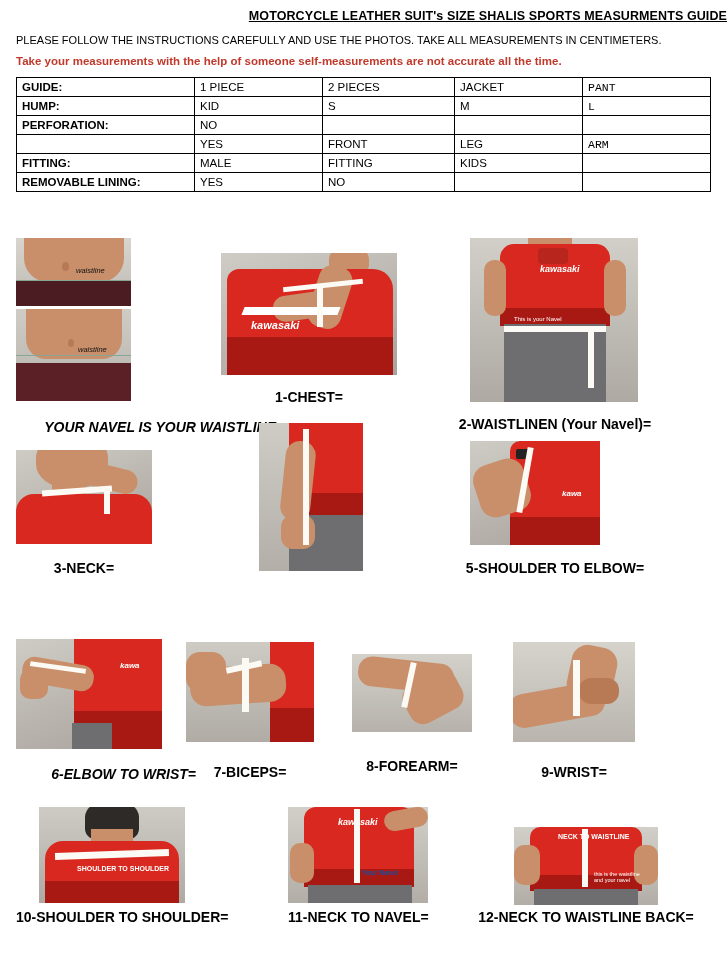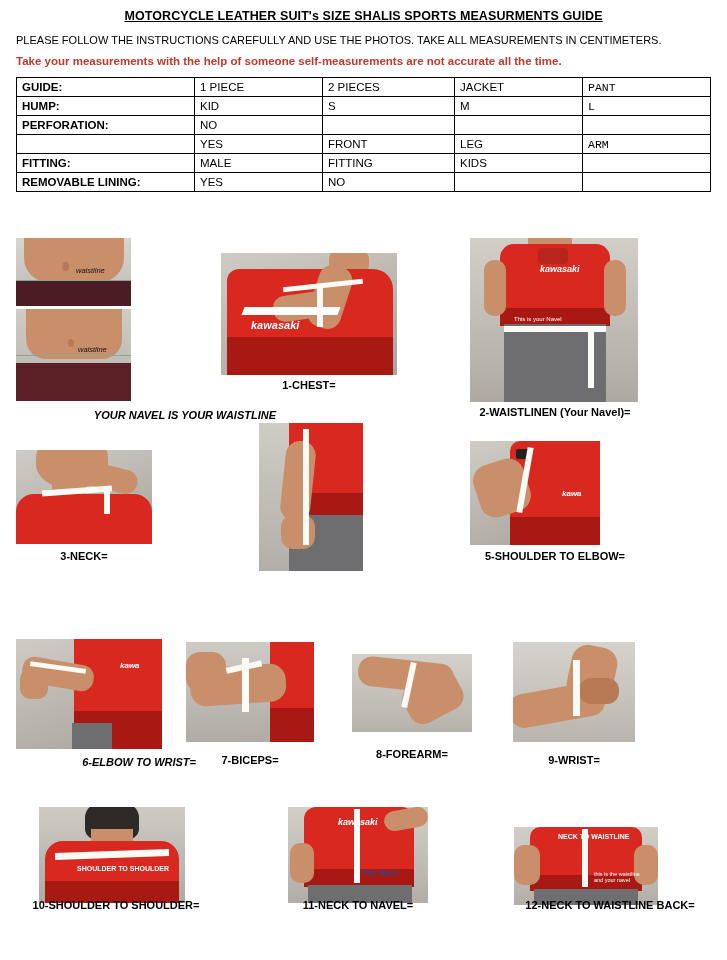--- a/index.html
+++ b/index.html
@@ -15,21 +15,21 @@
     color: #000000;
     overflow: hidden;
   }
   .page {
     position: relative;
     width: 727px;
     height: 960px;
     padding: 0;
   }
   .title {
-    text-align: center;
+    text-align: right;
     font-weight: bold;
     font-size: 12.5px;
     text-decoration: underline;
     margin: 9px 0 0 0;
     letter-spacing: 0.1px;
   }
   .subtitle {
     font-size: 11px;
     margin: 11px 0 0 16px;
   }
@@ -52,24 +52,24 @@
     font-size: 11.5px;
     vertical-align: middle;
   }
   td.lbl { font-weight: bold; width: 178px; }
   td.c2 { width: 128px; }
   td.c3 { width: 132px; }
   td.c4 { width: 128px; }
   td.c5 { width: 128px; font-family: Liberation Mono, monospace; }
 
   .cap {
-    font-size: 11px;
+    font-size: 14px;
     font-weight: bold;
     text-align: center;
-    margin-top: 0;
+    margin-top: 10px;
     white-space: nowrap;
   }
   .cap.left { text-align: right; font-style: italic; }
 
   .ph {
     position: relative;
     overflow: hidden;
     background: #c9c6c1;
     border: 0;
   }
@@ -293,15 +293,15 @@
     <div class="bg-studio" style="background:linear-gradient(180deg,#d2cfc9,#b2aea7);"></div>
     <div class="shirt" style="left:16px;top:0;width:112px;height:64px;border-radius:10px 10px 0 0;"></div>
     <div class="shirt-d" style="left:16px;top:48px;width:112px;height:16px;"></div>
     <div class="pants" style="left:20px;top:62px;width:104px;height:16px;"></div>
     <div class="skin" style="left:0;top:18px;width:26px;height:40px;border-radius:10px;"></div>
     <div class="skin" style="left:120px;top:18px;width:24px;height:40px;border-radius:10px;"></div>
     <div class="tapewhite" style="left:68px;top:2px;width:6px;height:58px;"></div>
     <div class="txt-s" style="left:44px;top:6px;font-size:7px;font-weight:bold;">NECK TO WAISTLINE</div>
     <div class="txt-s" style="left:80px;top:44px;font-size:5.5px;">this is the waistline<br>and your navel</div>
   </div>
-  <div class="cap" style="position:absolute;left:500px;top:890px;width:220px;">12-NECK TO WAISTLINE BACK=</div>
+  <div class="cap" style="position:absolute;left:476px;top:890px;width:220px;">12-NECK TO WAISTLINE BACK=</div>
 
 </div>
 
 </body></html>

